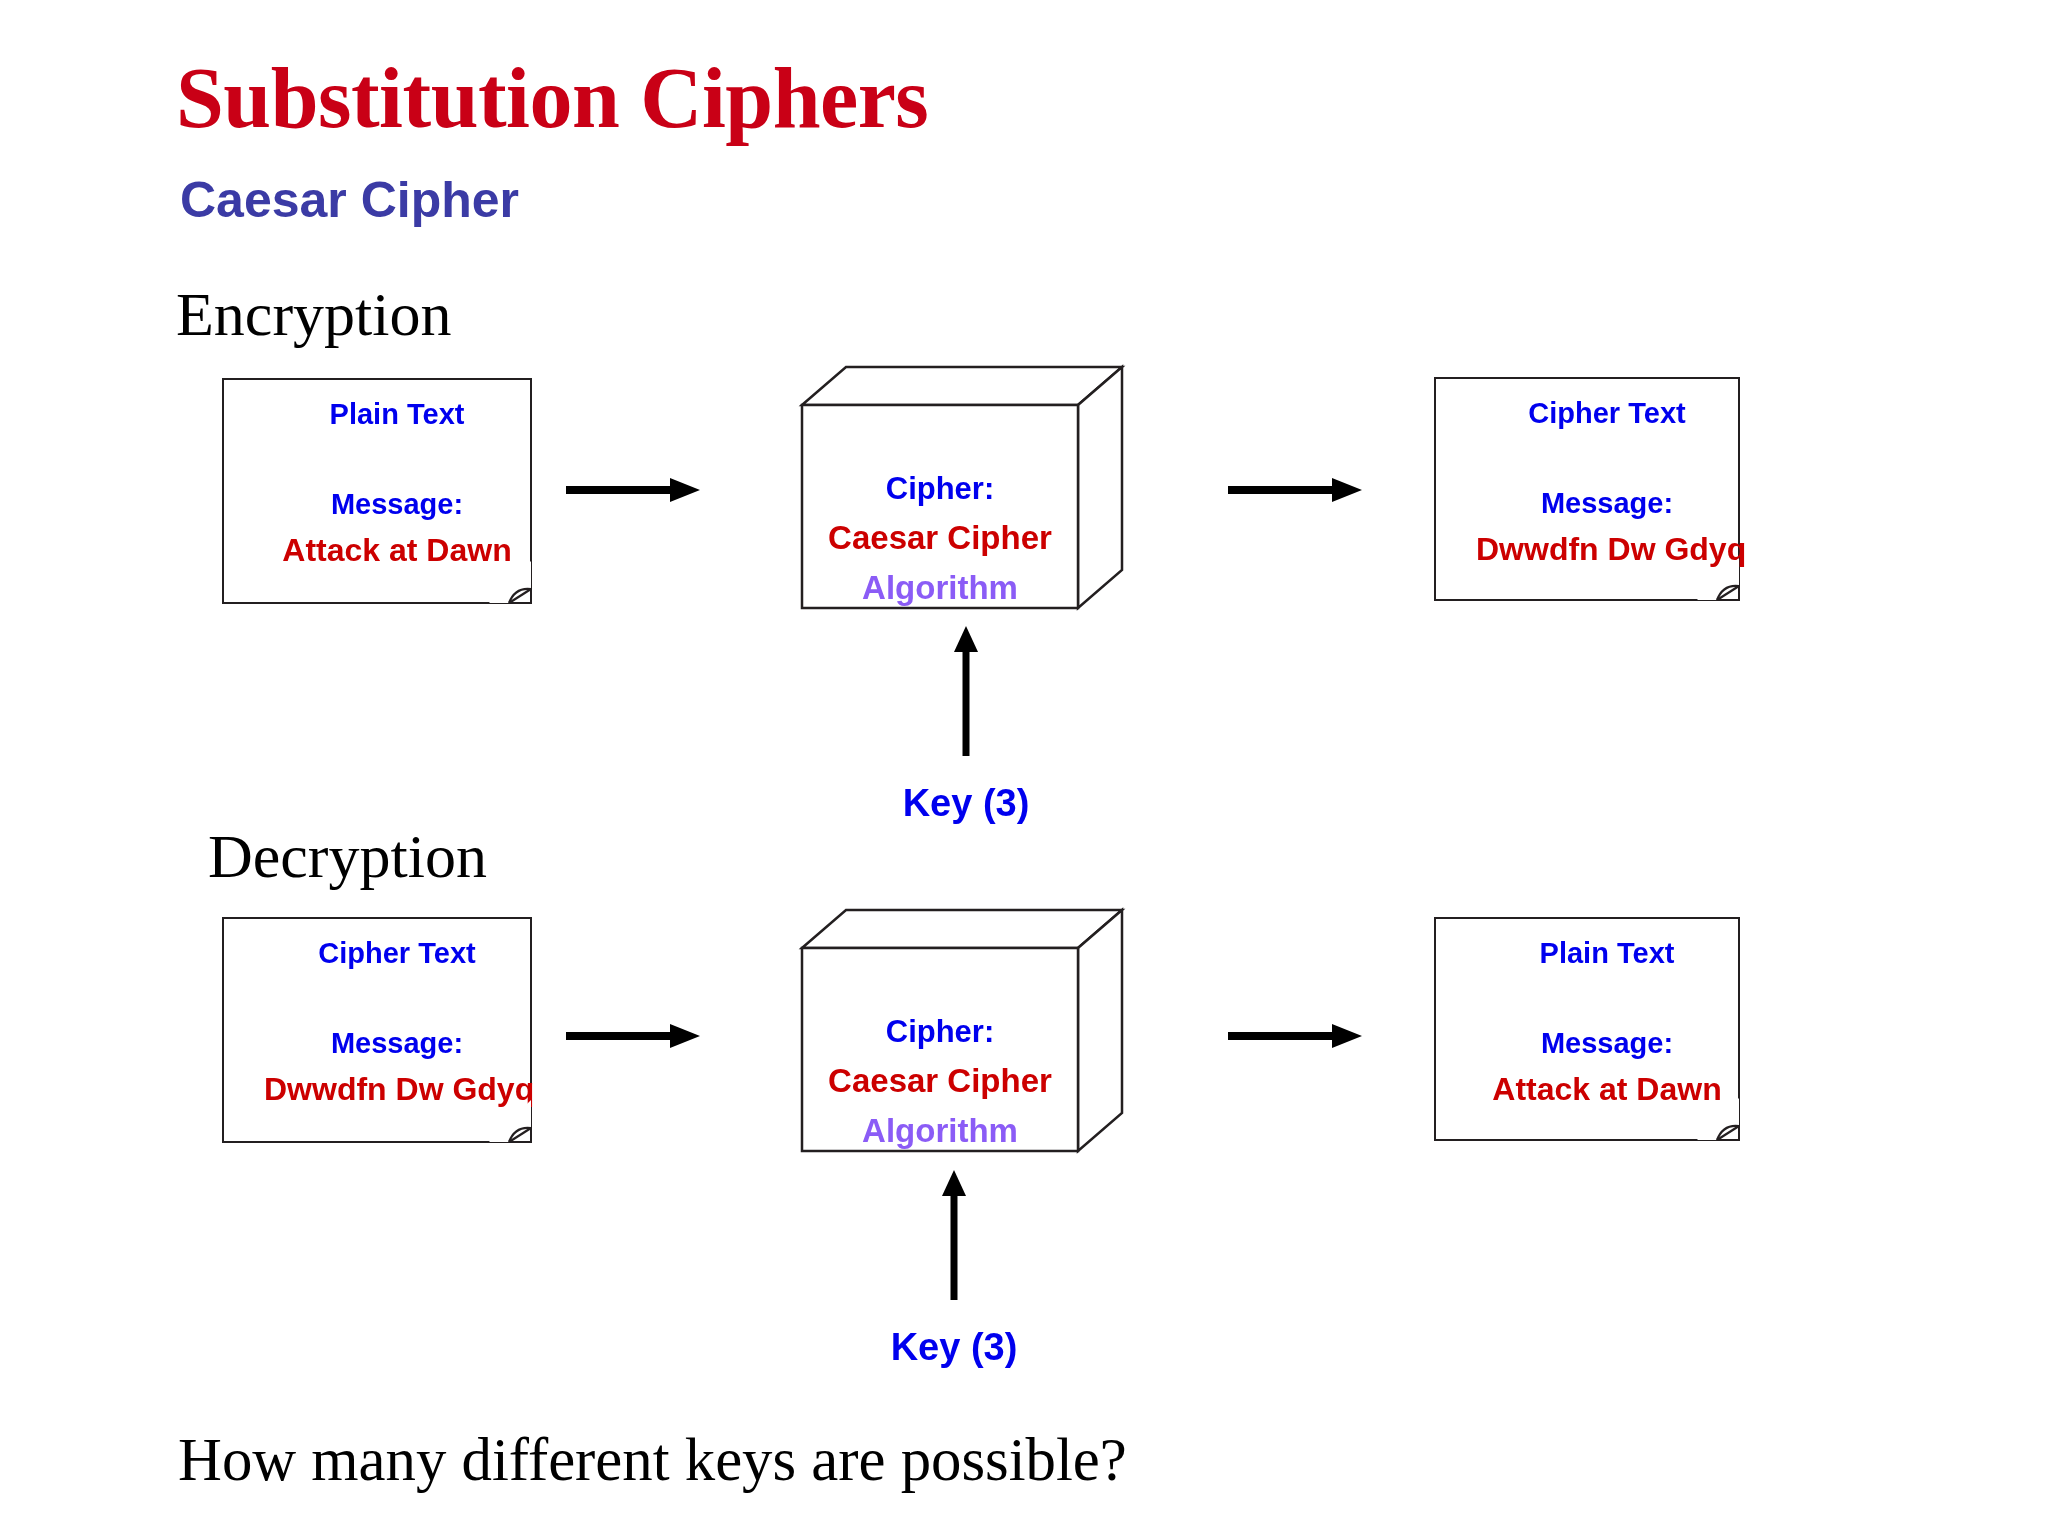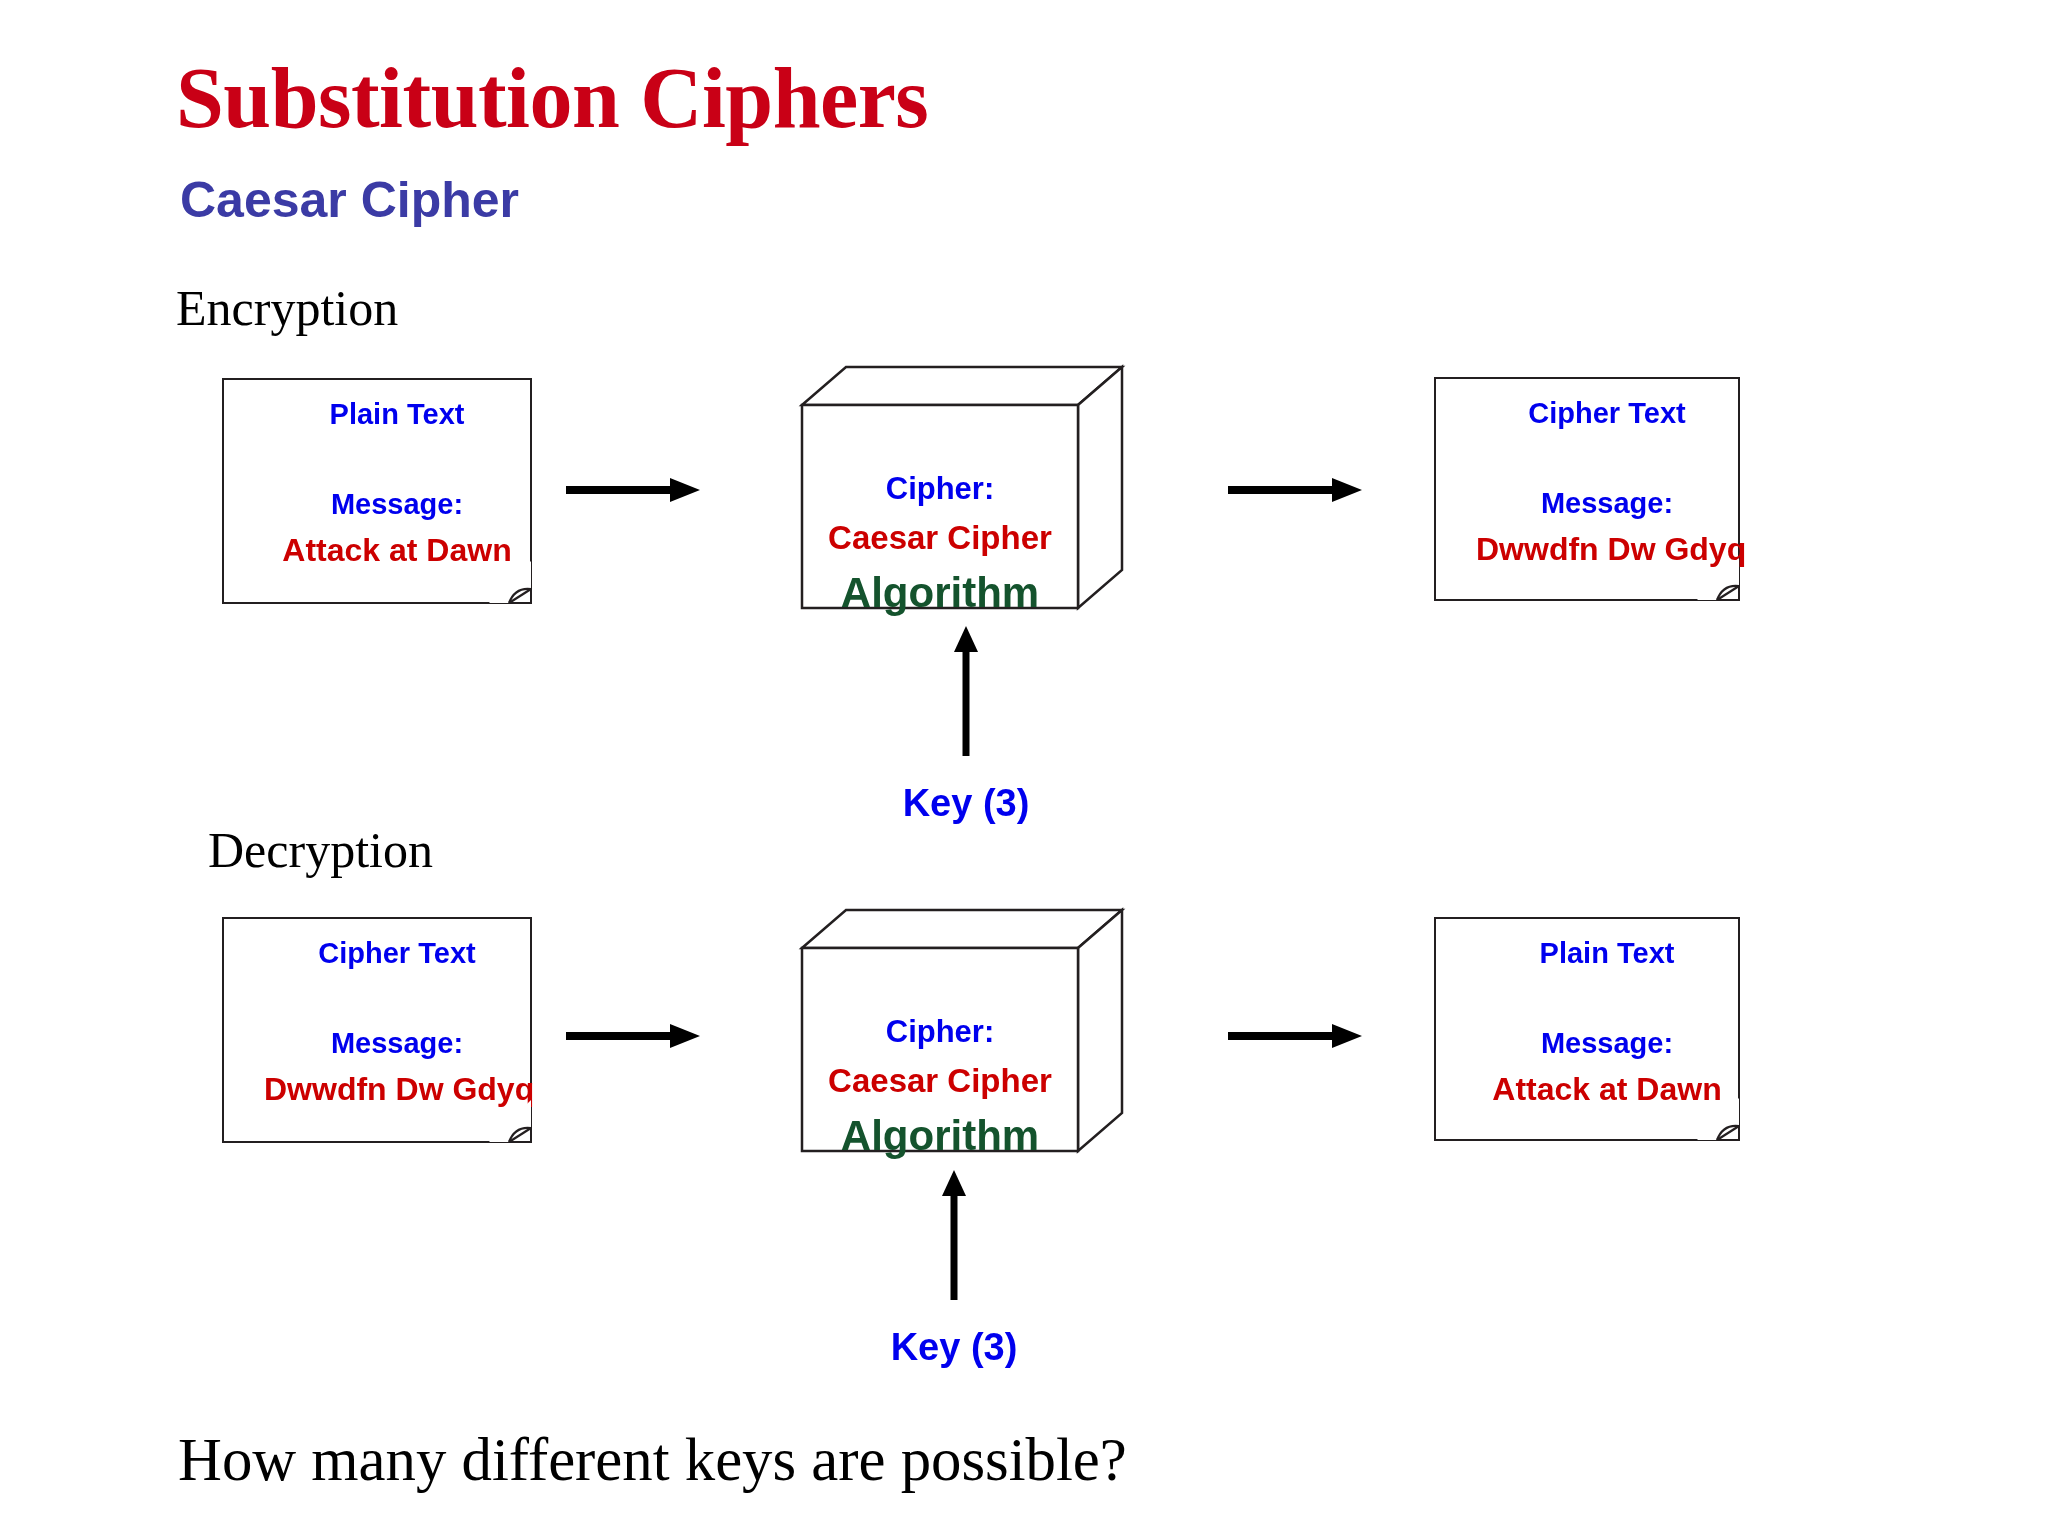--- a/index.html
+++ b/index.html
@@ -38,21 +38,21 @@
     font-weight: bold;
     font-size: 50px;
     line-height: 1.0;
     color: #3B3BA5;
     white-space: nowrap;
   }
   .section-label {
     position: absolute;
     font-family: "Liberation Serif", serif;
     font-weight: normal;
-    font-size: 50px;
+    font-size: 62px;
     line-height: 1.0;
     color: #000000;
     white-space: nowrap;
   }
   #enc-label { left: 176px; top: 283px; }
   #dec-label { left: 208px; top: 825px; }
 
   .closing-question {
     position: absolute;
     left: 178px;
@@ -101,21 +101,21 @@
   .cube svg { position: absolute; left: 0; top: 0; overflow: visible; }
   .cube-text {
     position: absolute;
     text-align: center;
     font-family: "Liberation Sans", sans-serif;
     font-weight: bold;
     white-space: nowrap;
   }
   .cube-l1 { font-size: 31px; color: #0000EE; }
   .cube-l2 { font-size: 33px; color: #CC0000; }
-  .cube-l3 { font-size: 42px; color: #14532d; }
+  .cube-l3 { font-size: 33px; color: #8b5cf6; }
 
   
   .arrow { position: absolute; }
   .arrow svg { display: block; overflow: visible; }
 
   
   .key-label {
     position: absolute;
     font-family: "Liberation Sans", sans-serif;
     font-weight: bold;

